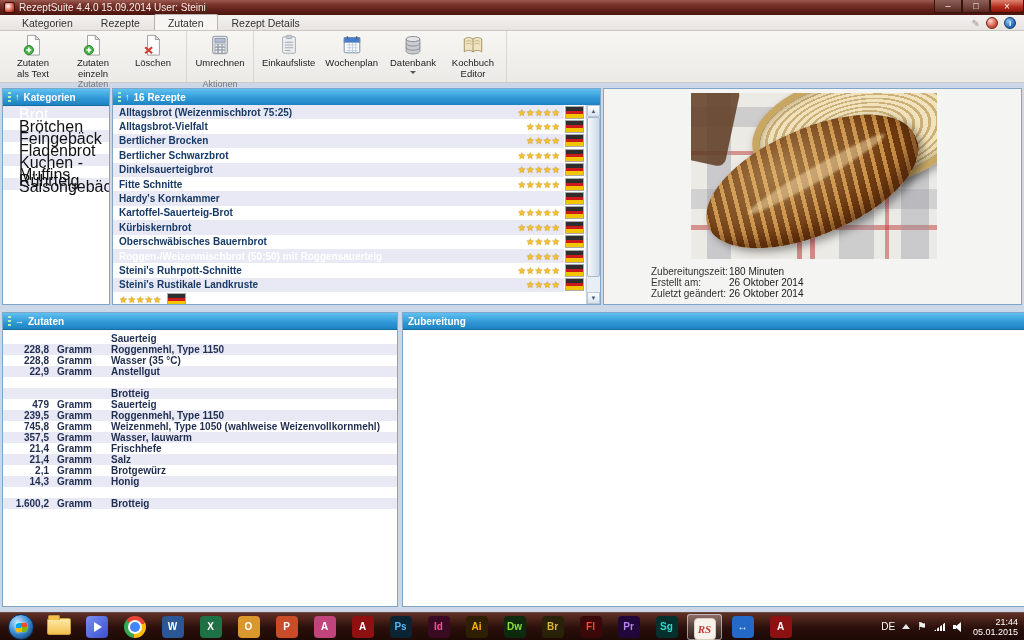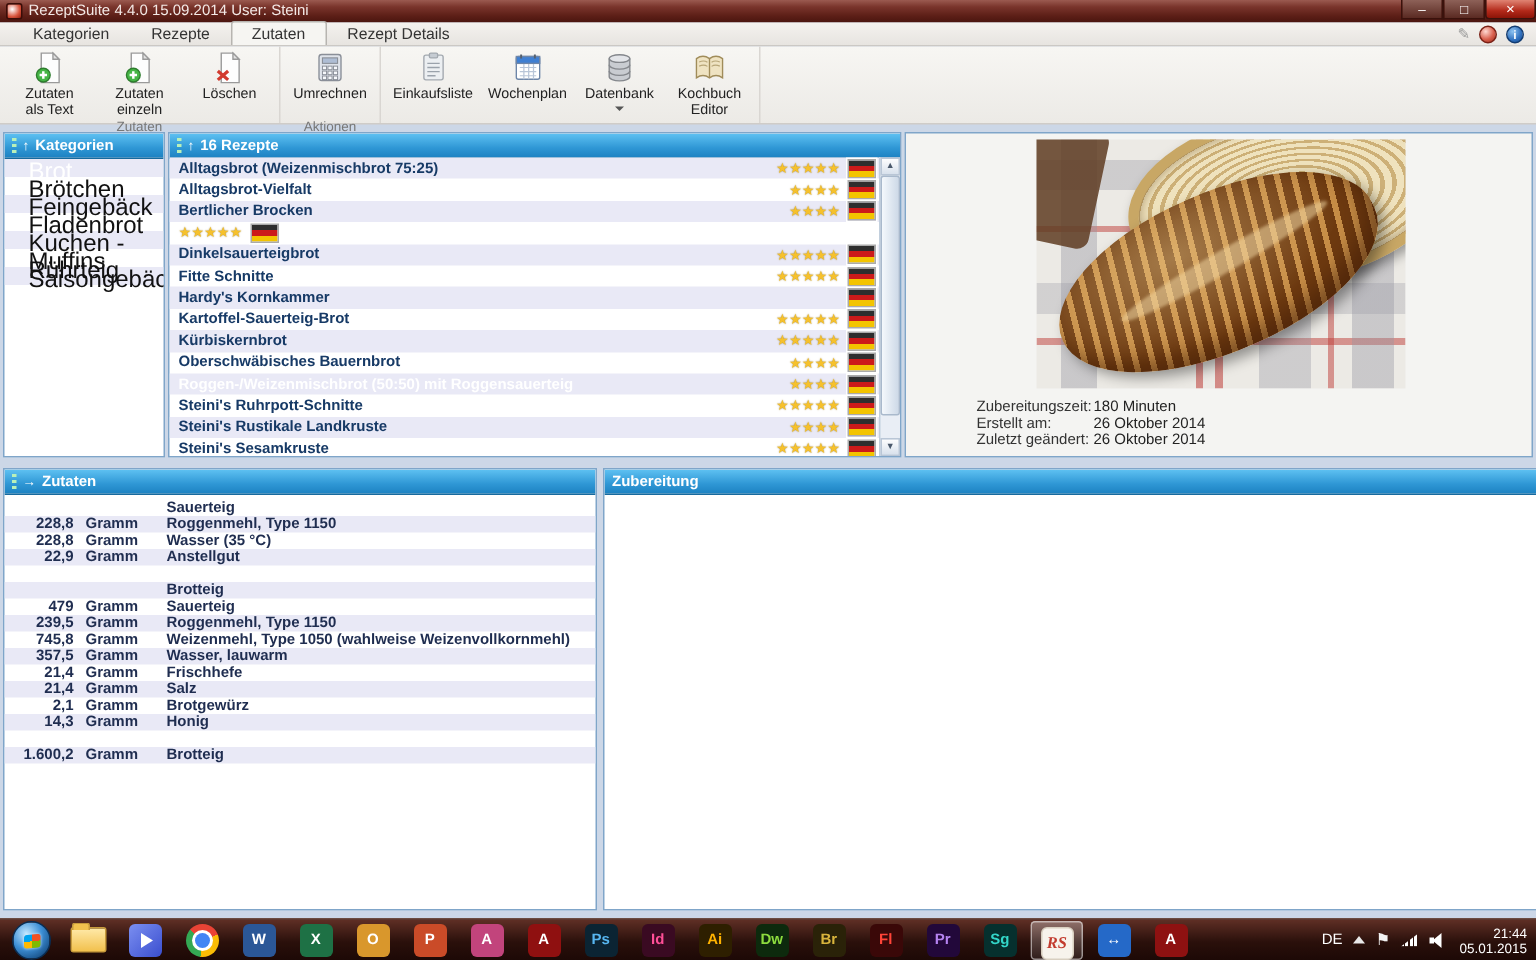--- a/index.html
+++ b/index.html
@@ -365,20 +365,21 @@
           <span class="rec-name">Alltagsbrot-Vielfalt</span>
           <span class="stars">★★★★</span>
           <span class="flag"></span>
         </div>
         <div class="rec-row">
           <span class="rec-name">Bertlicher Brocken</span>
           <span class="stars">★★★★</span>
           <span class="flag"></span>
         </div>
         <div class="rec-row">
+          <span class="rec-name">Bertlicher Schwarzbrot</span>
           <span class="stars">★★★★★</span>
           <span class="flag"></span>
         </div>
         <div class="rec-row">
           <span class="rec-name">Dinkelsauerteigbrot</span>
           <span class="stars">★★★★★</span>
           <span class="flag"></span>
         </div>
         <div class="rec-row">
           <span class="rec-name">Fitte Schnitte</span>
@@ -414,21 +415,20 @@
           <span class="rec-name">Steini's Ruhrpott-Schnitte</span>
           <span class="stars">★★★★★</span>
           <span class="flag"></span>
         </div>
         <div class="rec-row">
           <span class="rec-name">Steini's Rustikale Landkruste</span>
           <span class="stars">★★★★</span>
           <span class="flag"></span>
         </div>
         <div class="rec-row">
-          <span class="rec-name">Steini's Sesamkruste</span>
           <span class="stars">★★★★★</span>
           <span class="flag"></span>
         </div>
     </div>
     <div class="vscroll">
       <div class="sbtn">▲</div>
       <div class="sthumb"></div>
       <div class="sbtn down">▼</div>
     </div>
   </div>

